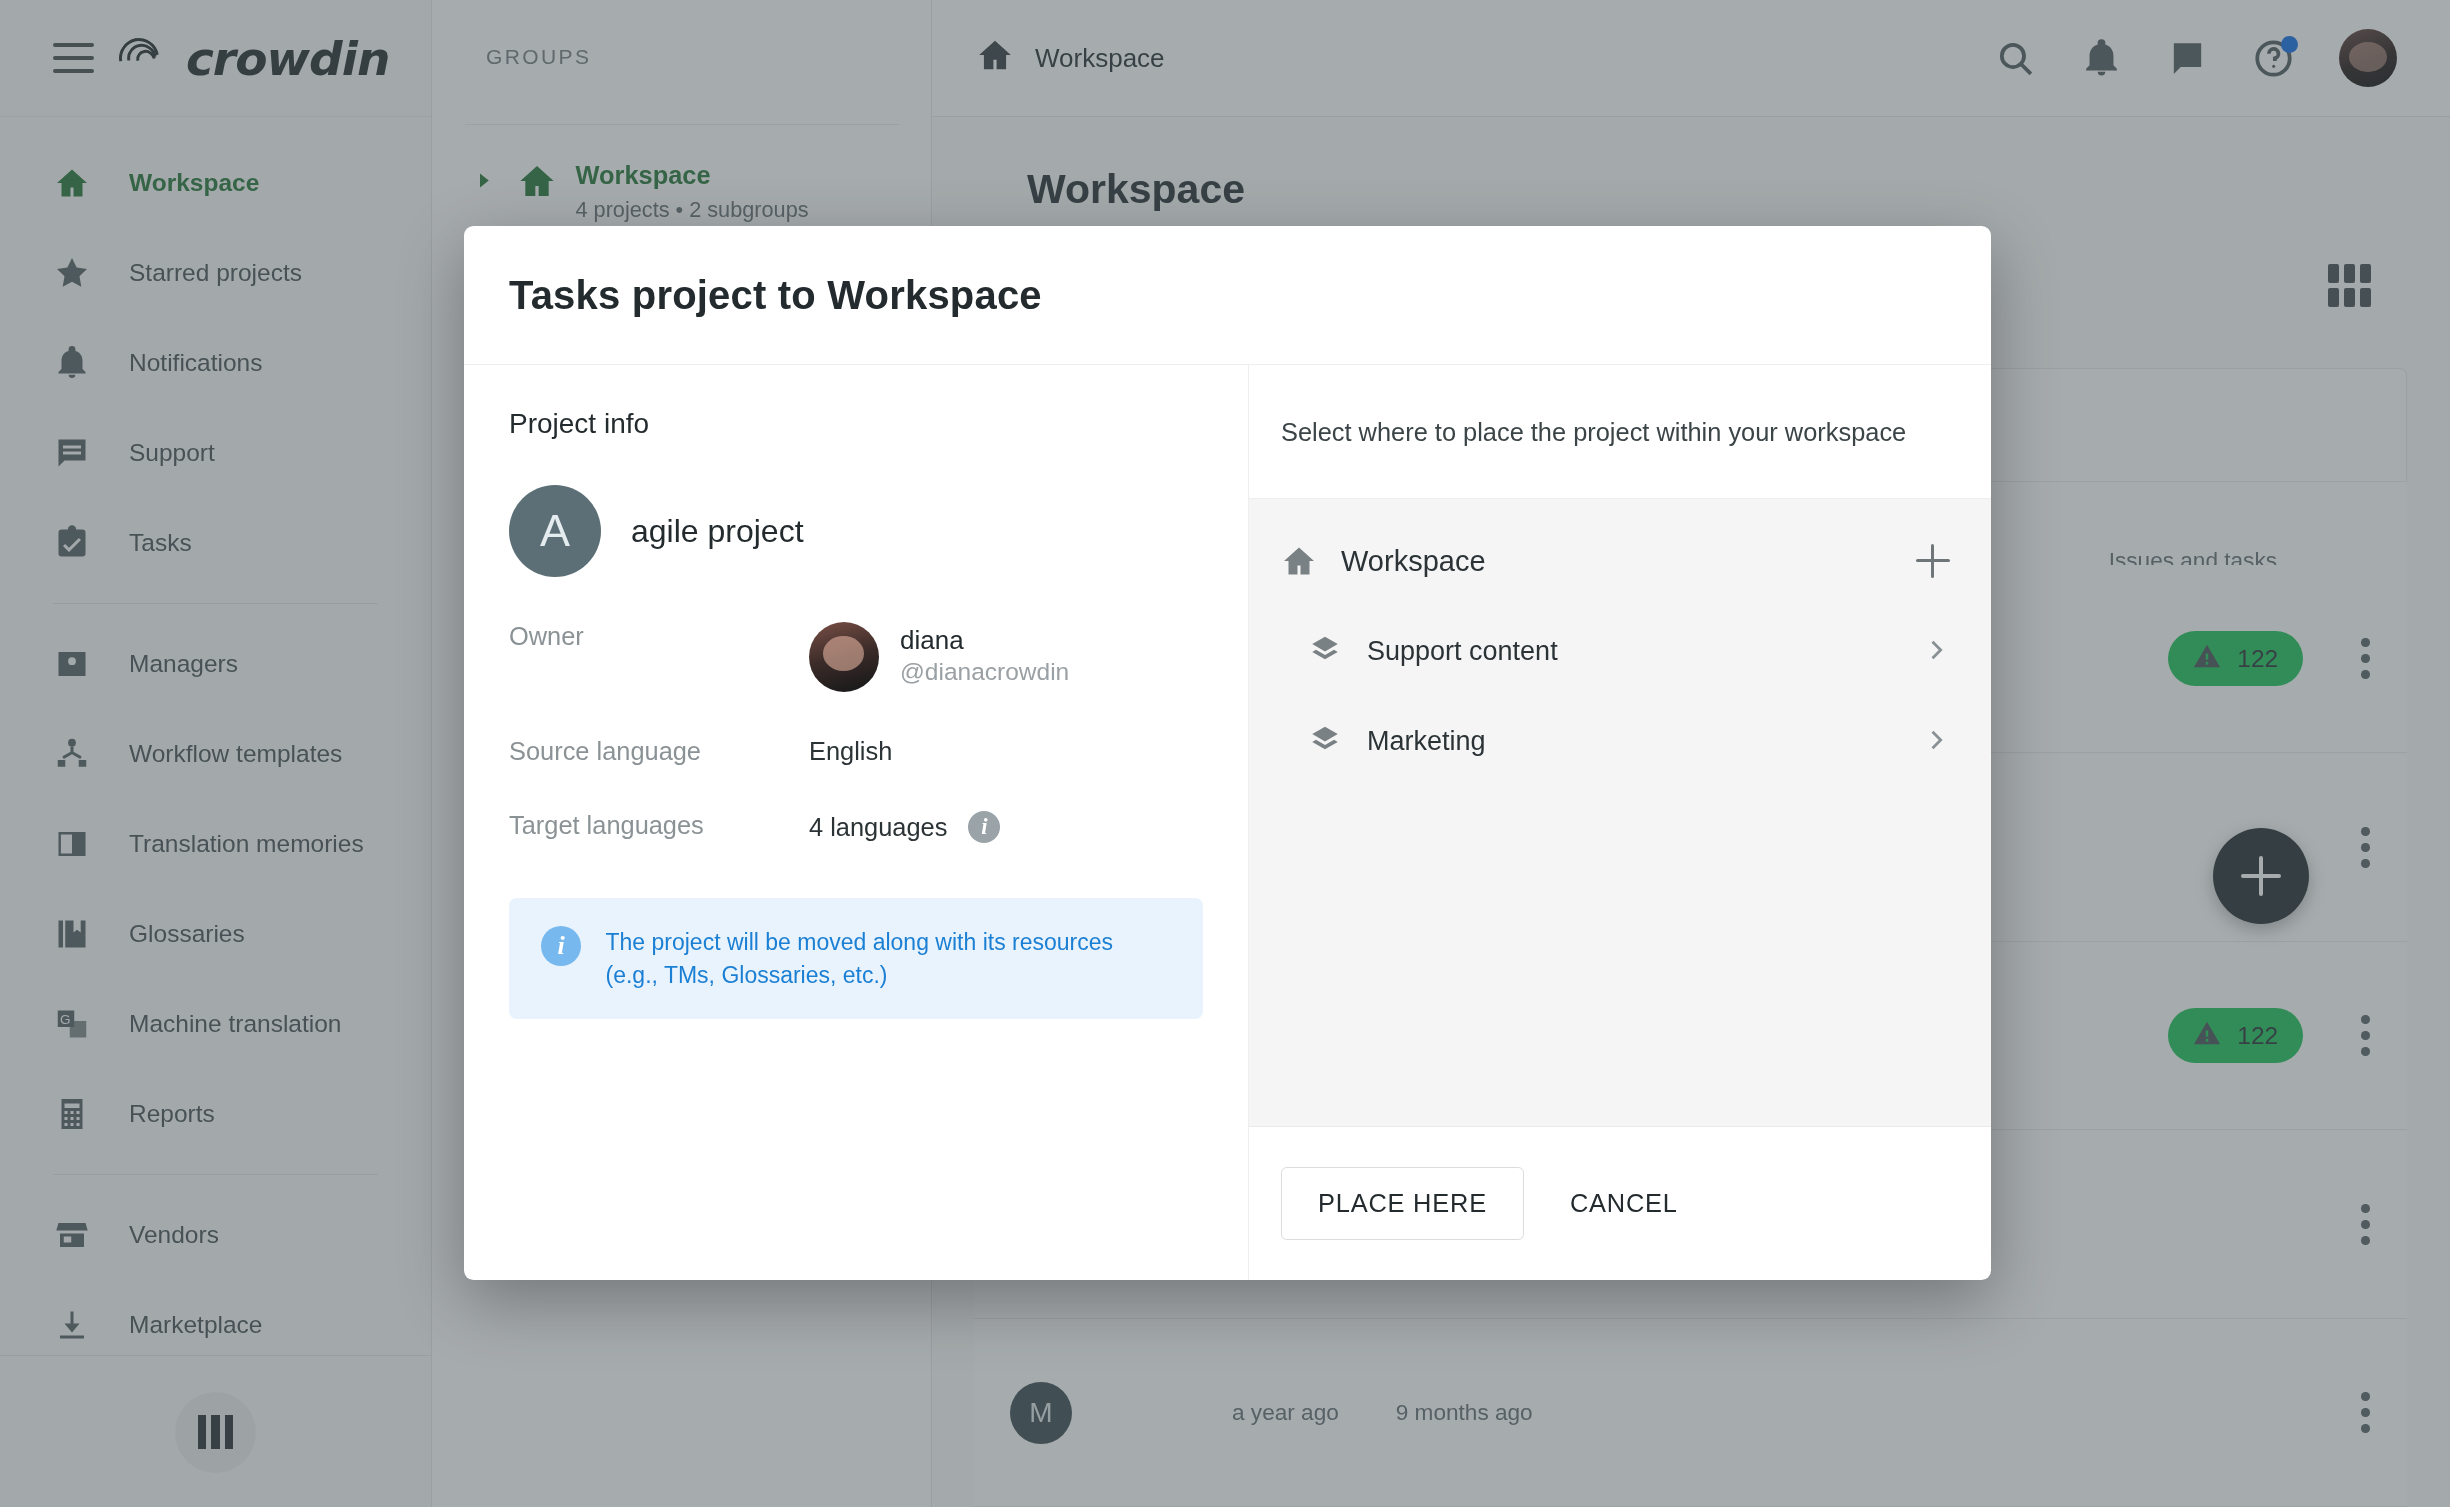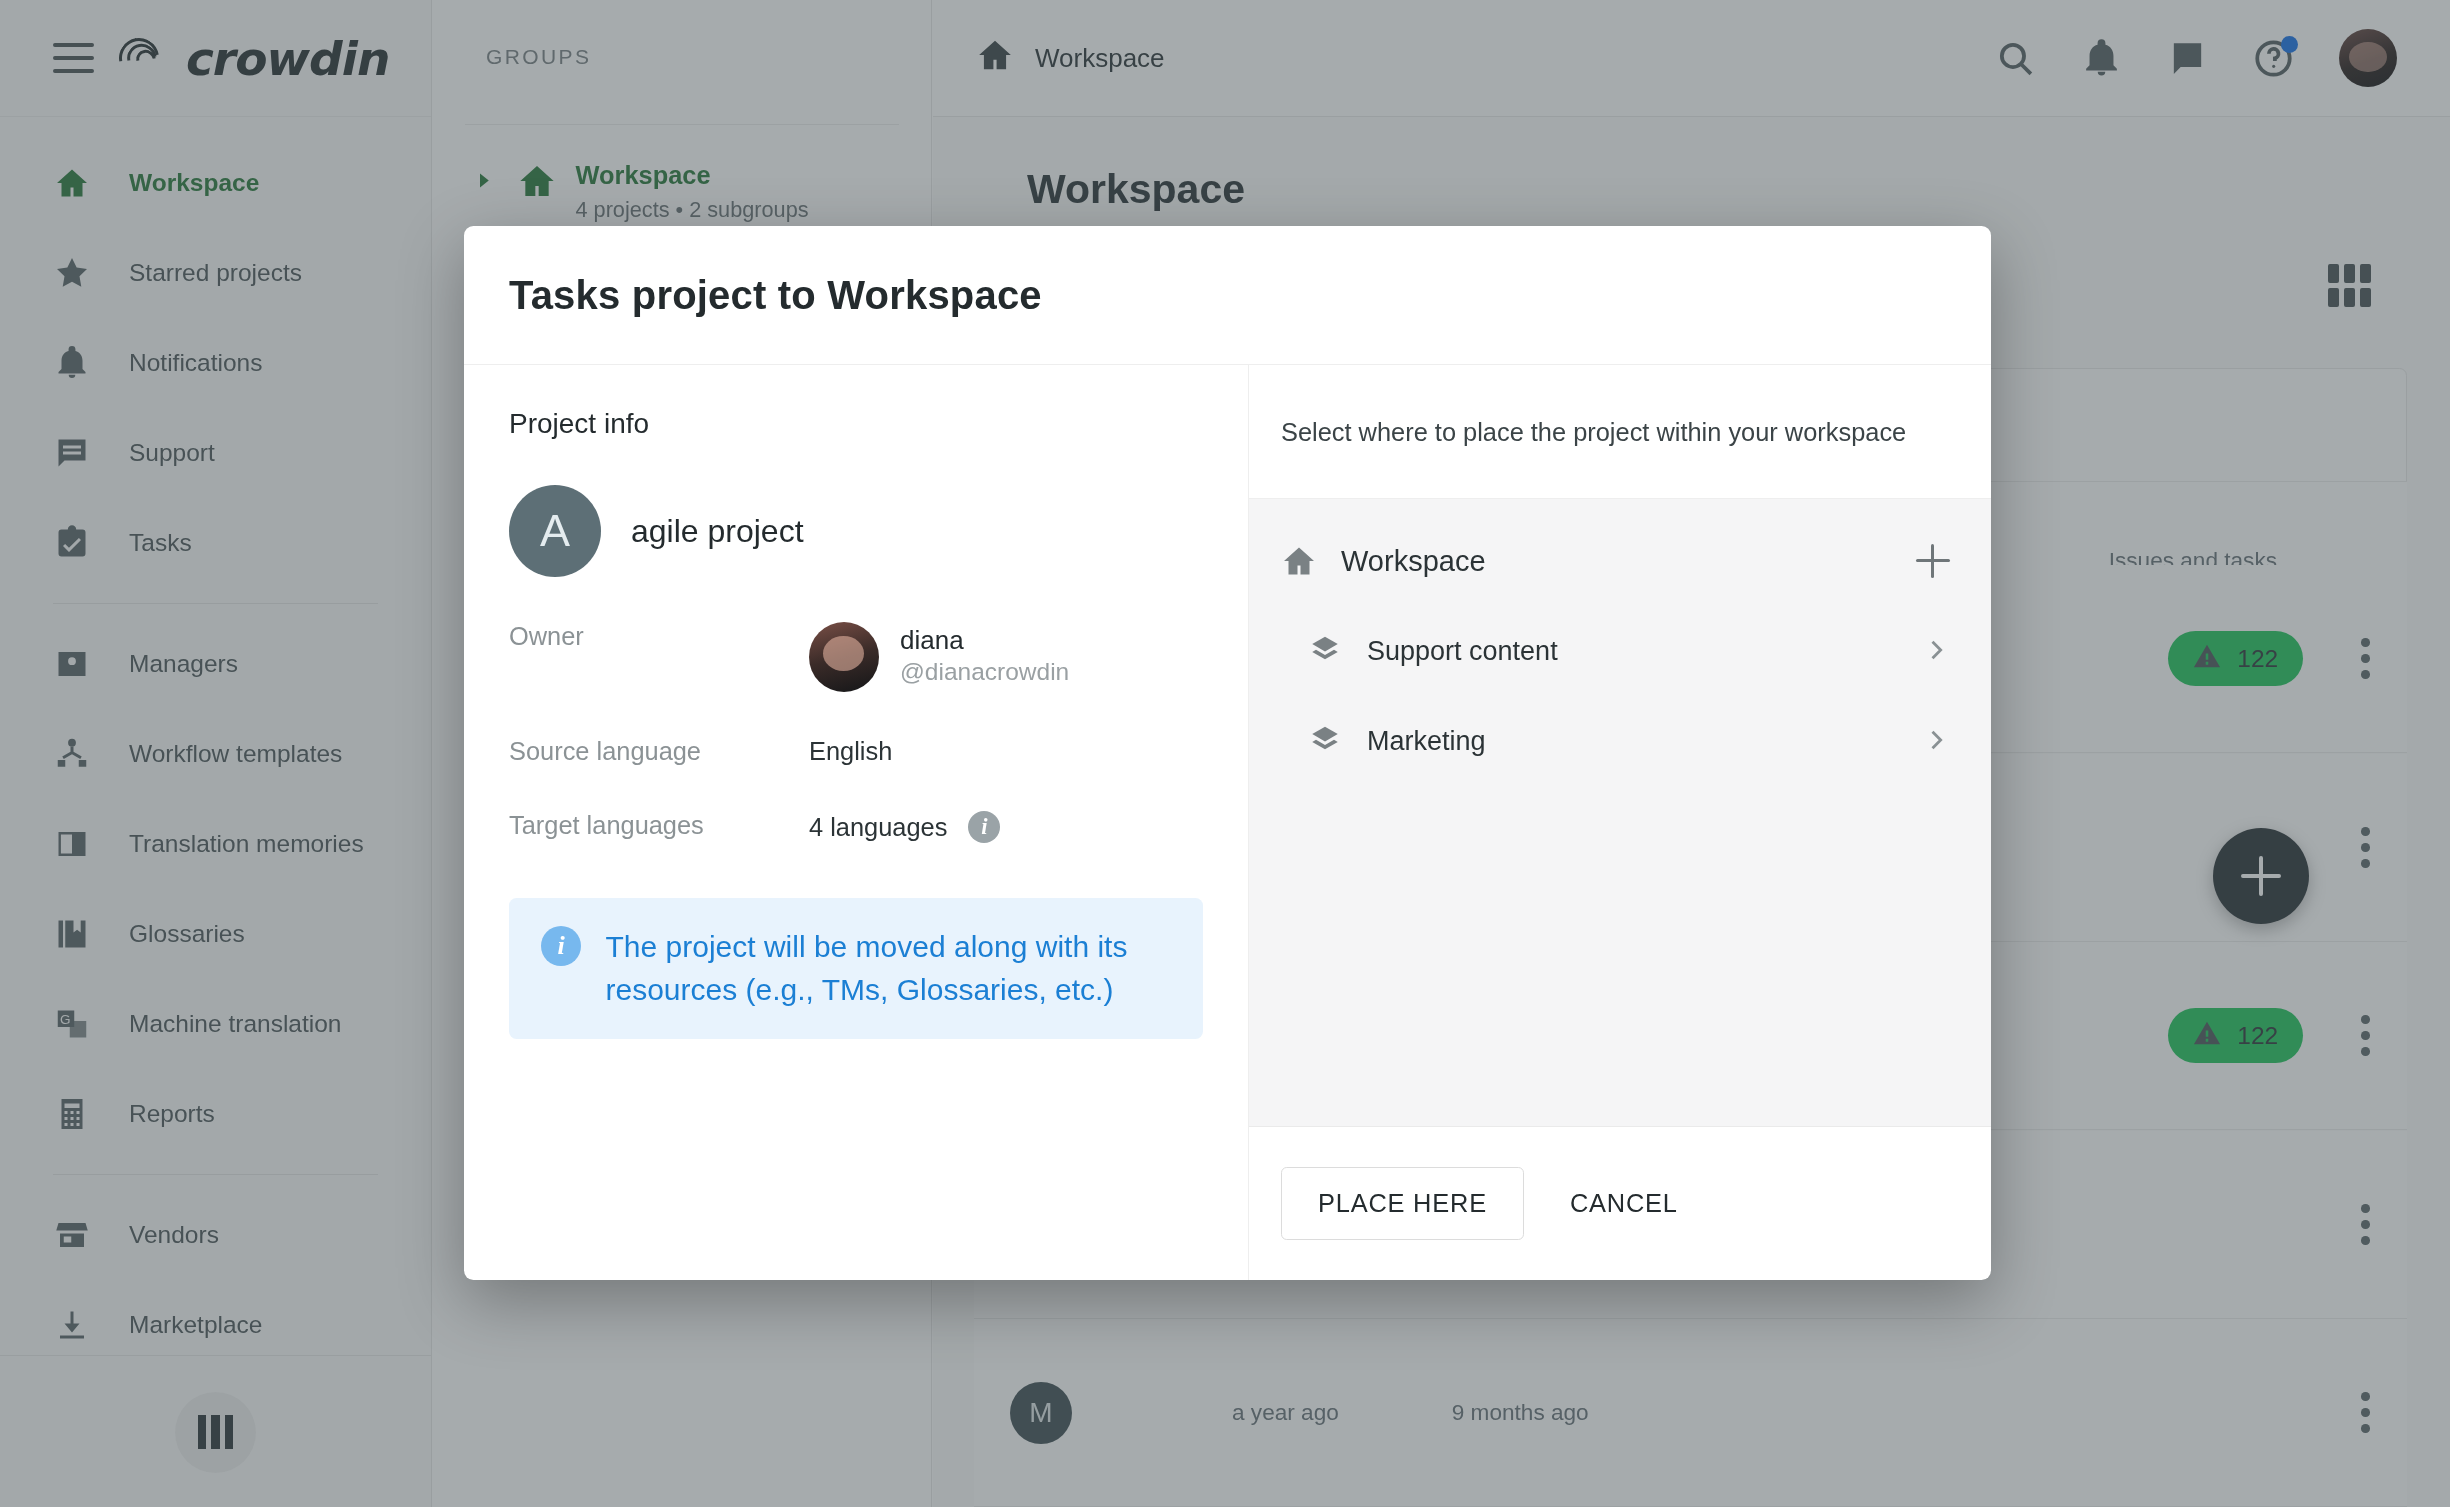--- a/index.html
+++ b/index.html
@@ -175,21 +175,21 @@
               color: #fff; font-size: 22.6px; font-weight: 700; display: flex;
               align-items: center; justify-content: center; font-style: italic;
               font-family: "Liberation Serif", serif; }
 
   .notice { margin-top: 55px; background: #e8f3fd; border-radius: 7.5px;
             display: flex; gap: 24.5px; padding: 28px 32px; }
   .notice .ni { width: 40px; height: 40px; flex: 0 0 40px; border-radius: 50%;
                 background: #77b8ee; color: #fff; display: flex; align-items: center;
                 justify-content: center; font-size: 26px; font-weight: 700;
                 font-style: italic; font-family: "Liberation Serif", serif; }
-  .notice .nt { font-size: 30px; line-height: 1.42; color: #1b7fd4; max-width: 622px; }
+  .notice .nt { font-size: 23px; line-height: 1.42; color: #1b7fd4; max-width: 622px; }
 
   
   .m-right { flex: 1; display: flex; flex-direction: column; min-width: 0; }
   .m-right-head { padding: 53px 45px 51px 32px; font-size: 25.4px; color: #3b4447;
                   border-bottom: 0.9px solid #eeeeee; }
   .tree { flex: 1; background: #f5f5f6; padding: 17px 0 0 0; overflow: hidden;
           border-bottom: 0.9px solid #eaeaea; }
   .tree-row { display: flex; align-items: center; height: 90px; padding: 0 41px 0 32px;
               cursor: pointer; }
   .tree-row .ti { width: 45px; flex: 0 0 45px; display: flex; align-items: center; }
@@ -473,21 +473,21 @@
         <span class="kebab">
             <i></i>
             <i></i>
             <i></i>
           </span>
       </div>
 
       <div class="row" style="top:1319px; height:188px; gap:0;">
         <span class="mini-avatar">M</span>
         <span class="rt" style="margin-left:160px">a year ago</span>
-        <span class="rt" style="margin-left:113px">9 months ago</span>
+        <span class="rt" style="margin-left:57px">9 months ago</span>
         <span class="kebab" style="margin-left:auto">
             <i></i>
             <i></i>
             <i></i>
           </span>
       </div>
 
       <div class="fab"></div>
     </div>
   </div>

